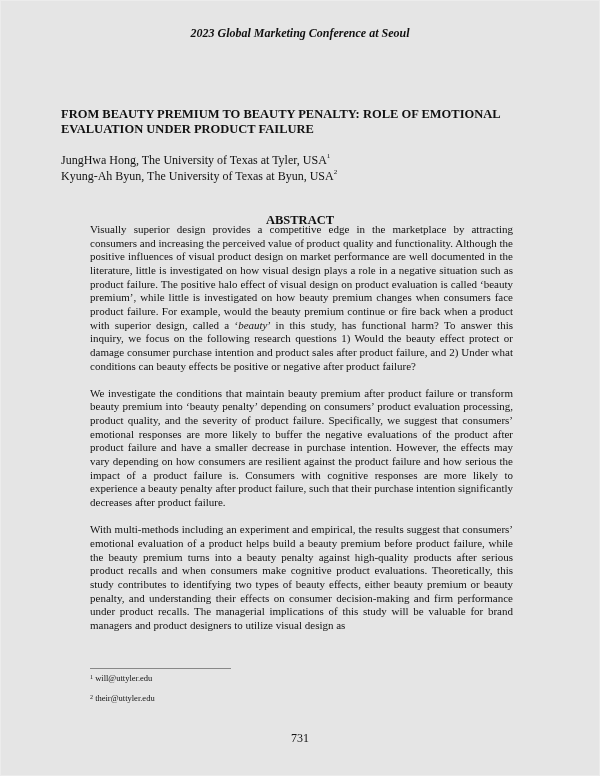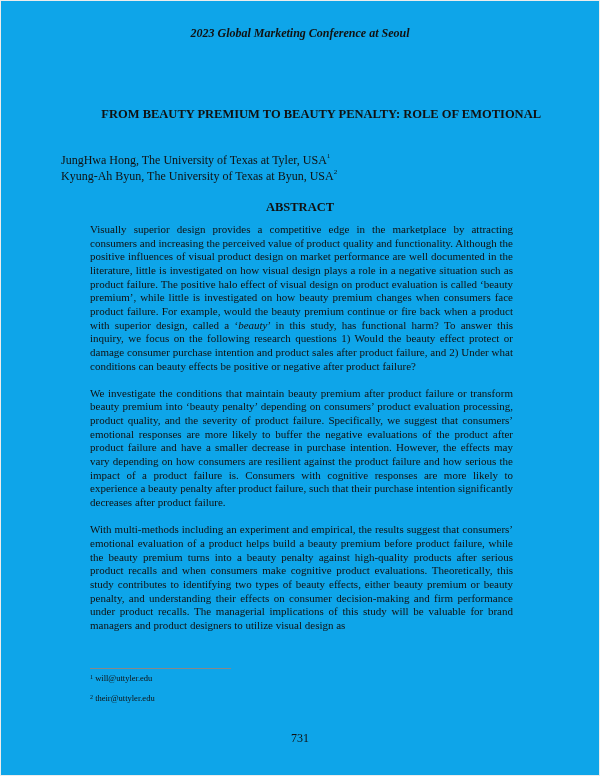--- a/index.html
+++ b/index.html
@@ -1,44 +1,44 @@
 <!DOCTYPE html>
 <html><head>
 <meta charset="utf-8">
 <style>
   html, body { margin: 0; padding: 0; background: #ffffff; }
   body { width: 600px; height: 776px; overflow: hidden; }
   .page {
     position: relative;
     width: 598px; height: 774px;
     border: 1px solid #ececec;
-    background: #0ea5e9;
+    background: #e5e5e5;
     font-family: "Liberation Serif", "DejaVu Serif", serif;
     color: #111111;
   }
   .running-header {
     position: absolute; top: 25px; left: 0; width: 100%;
     text-align: center; font-style: italic; font-weight: bold;
     font-size: 12px;
   }
   .citation {
     position: absolute; top: 72px; left: 88px;
     font-size: 9px; line-height: 12px; color: #222;
   }
   .title {
     position: absolute; top: 106px; left: 60px; width: 480px;
-    text-align: right; font-weight: bold; font-size: 12.5px; line-height: 15px;
+    text-align: left; font-weight: bold; font-size: 12.5px; line-height: 15px;
   }
   .authors {
     position: absolute; top: 151px; left: 60px; width: 480px;
     text-align: left; font-size: 12px; line-height: 16px;
   }
   .authors sup { font-size: 7px; vertical-align: top; line-height: 9px; }
   .abstract-heading {
-    position: absolute; top: 199px; left: 0; width: 100%;
+    position: absolute; top: 212px; left: 0; width: 100%;
     text-align: center; font-weight: bold; font-size: 12.5px;
   }
   .body {
     position: absolute; top: 222px; left: 89px; width: 423px;
     font-size: 11px; line-height: 13.65px; text-align: justify;
   }
   .body p { margin: 0 0 13.6px 0; }
   .footnote-rule {
     position: absolute; top: 667px; left: 89px; width: 141px; height: 1px;
     background: #888;
@@ -58,20 +58,21 @@
 <body>
 
 <div class="page">
   <div class="running-header">2023 Global Marketing Conference at Seoul</div>
 
   <div class="citation">
   </div>
 
   <div class="title">
     <div>FROM BEAUTY PREMIUM TO BEAUTY PENALTY: ROLE OF EMOTIONAL</div>
+    <div>EVALUATION UNDER PRODUCT FAILURE</div>
   </div>
 
   <div class="authors">
     <div><span>JungHwa Hong, The University of Texas at Tyler, USA</span><sup>1</sup></div>
     <div><span>Kyung-Ah Byun, The University of Texas at Byun, USA</span><sup>2</sup></div>
   </div>
 
   <div class="abstract-heading">ABSTRACT</div>
 
   <div class="body">

